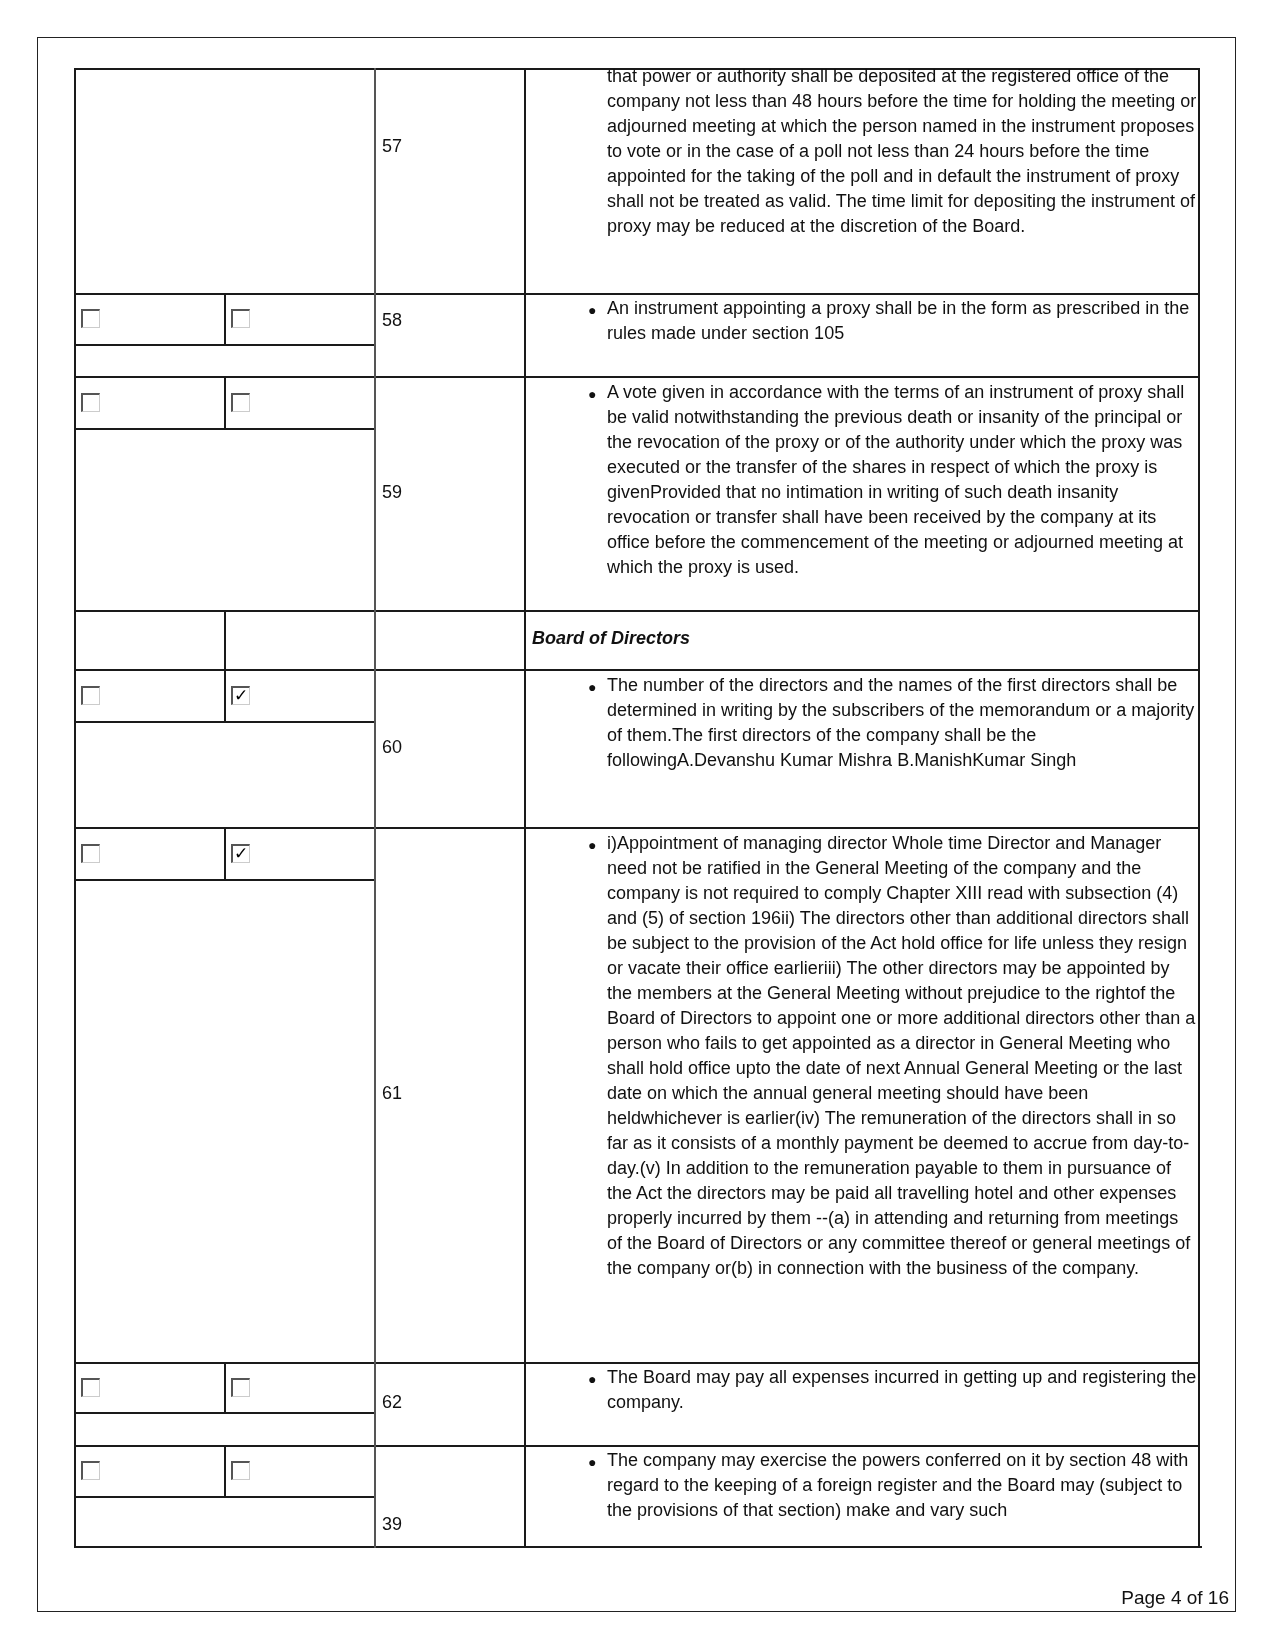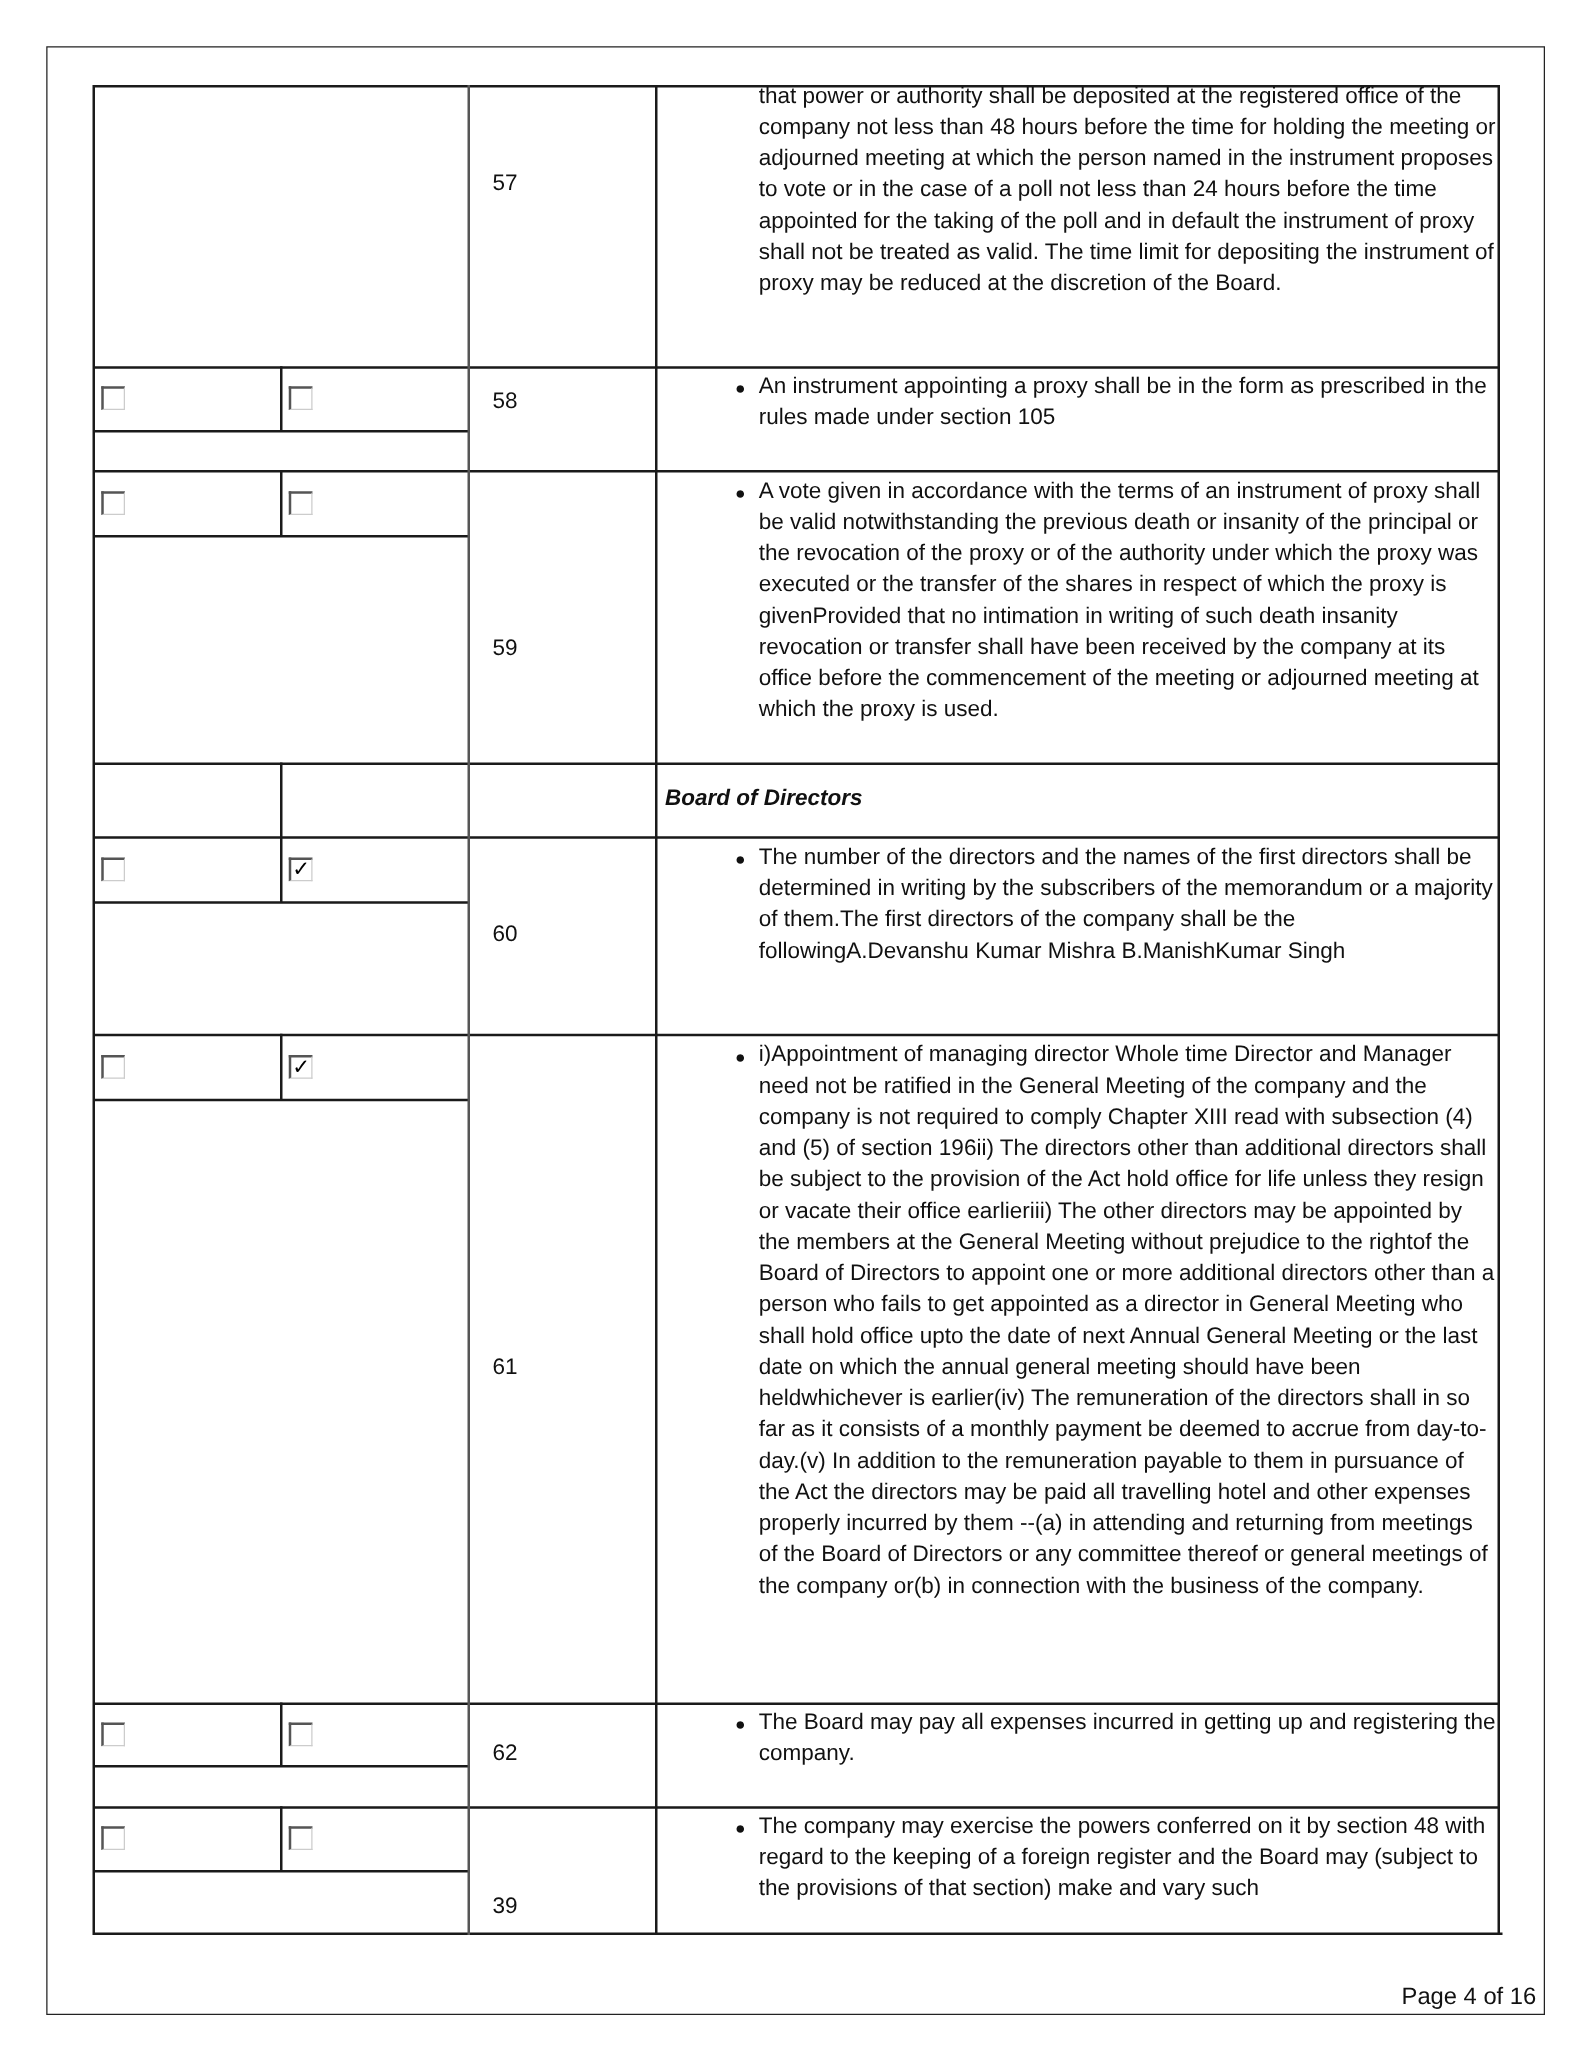--- a/index.html
+++ b/index.html
@@ -7,21 +7,21 @@
          font-family: "Liberation Sans", "DejaVu Sans", sans-serif; color: #111; }
   .outer { position: absolute; left: 37px; top: 37px; width: 1199px; height: 1575px;
            border: 1.5px solid #222; box-sizing: border-box; }
   .line { position: absolute; background: #1a1a1a; }
   .h { height: 2px; }
   .v { width: 2px; }
   .cb { position: absolute; width: 19px; height: 19px; box-sizing: border-box;
         border-left: 2px solid #555; border-top: 2px solid #555;
         border-right: 1px solid #ccc; border-bottom: 1px solid #ccc; background: #fff;
         font-size: 17px; line-height: 16px; text-align: center; color: #000; cursor: pointer; }
-  .num { position: absolute; left: 382px; font-size: 18px; margin-left: 12px; }
+  .num { position: absolute; left: 382px; font-size: 18px; }
   .content { position: absolute; left: 607px; width: 590px; font-size: 18px; line-height: 25px; }
   .bullet { position: absolute; left: 588px; font-size: 14px; }
   .section { position: absolute; left: 532px; font-size: 18px; font-weight: bold; font-style: italic; }
   .pagenum { position: absolute; right: 46px; top: 1587px; font-size: 19px; }
 </style>
 </head>
 <body>
 
 <div class="outer"></div>
 
@@ -65,21 +65,21 @@
   <div class="cb" style="left:81px;top:309px"></div>
   <div class="cb" style="left:231px;top:309px"></div>
   <span class="num" style="top:310px">58</span>
   <span class="bullet" style="top:302px">●</span>
   <div class="content" style="top:296px">An instrument appointing a proxy shall be in the form as prescribed in the rules made under section 105</div>
 </div>
 
 <div>
   <div class="cb" style="left:81px;top:393px"></div>
   <div class="cb" style="left:231px;top:393px"></div>
-  <span class="num" style="top:508px">59</span>
+  <span class="num" style="top:482px">59</span>
   <span class="bullet" style="top:386px">●</span>
   <div class="content" style="top:380px">A vote given in accordance with the terms of an instrument of proxy shall be valid notwithstanding the previous death or insanity of the principal or the revocation of the proxy or of the authority under which the proxy was executed or the transfer of the shares in respect of which the proxy is givenProvided that no intimation in writing of such death insanity revocation or transfer shall have been received by the company at its office before the commencement of the meeting or adjourned meeting at which the proxy is used.</div>
 </div>
 
 <div>
   <span class="section" style="top:628px">Board of Directors</span>
 </div>
 
 <div>
   <div class="cb" style="left:81px;top:686px"></div>

